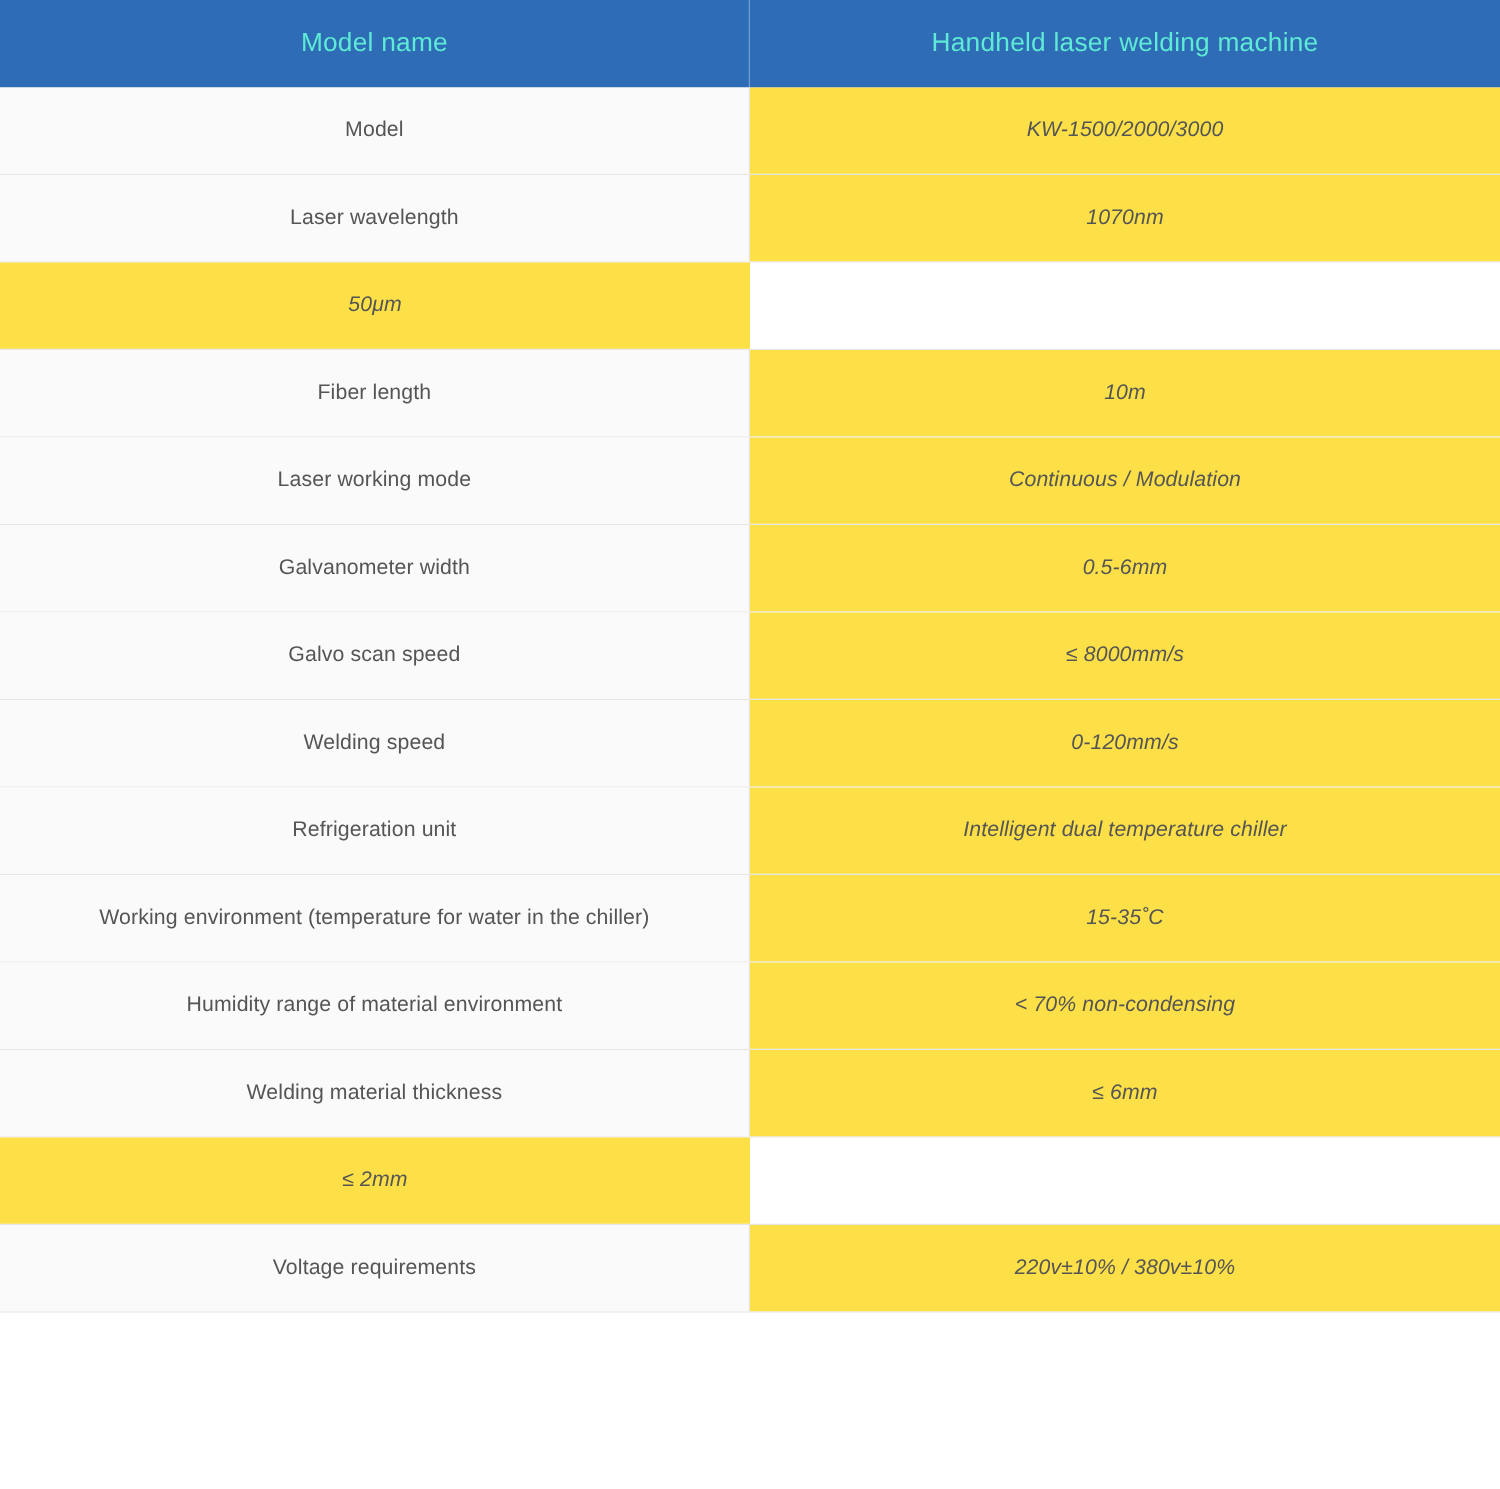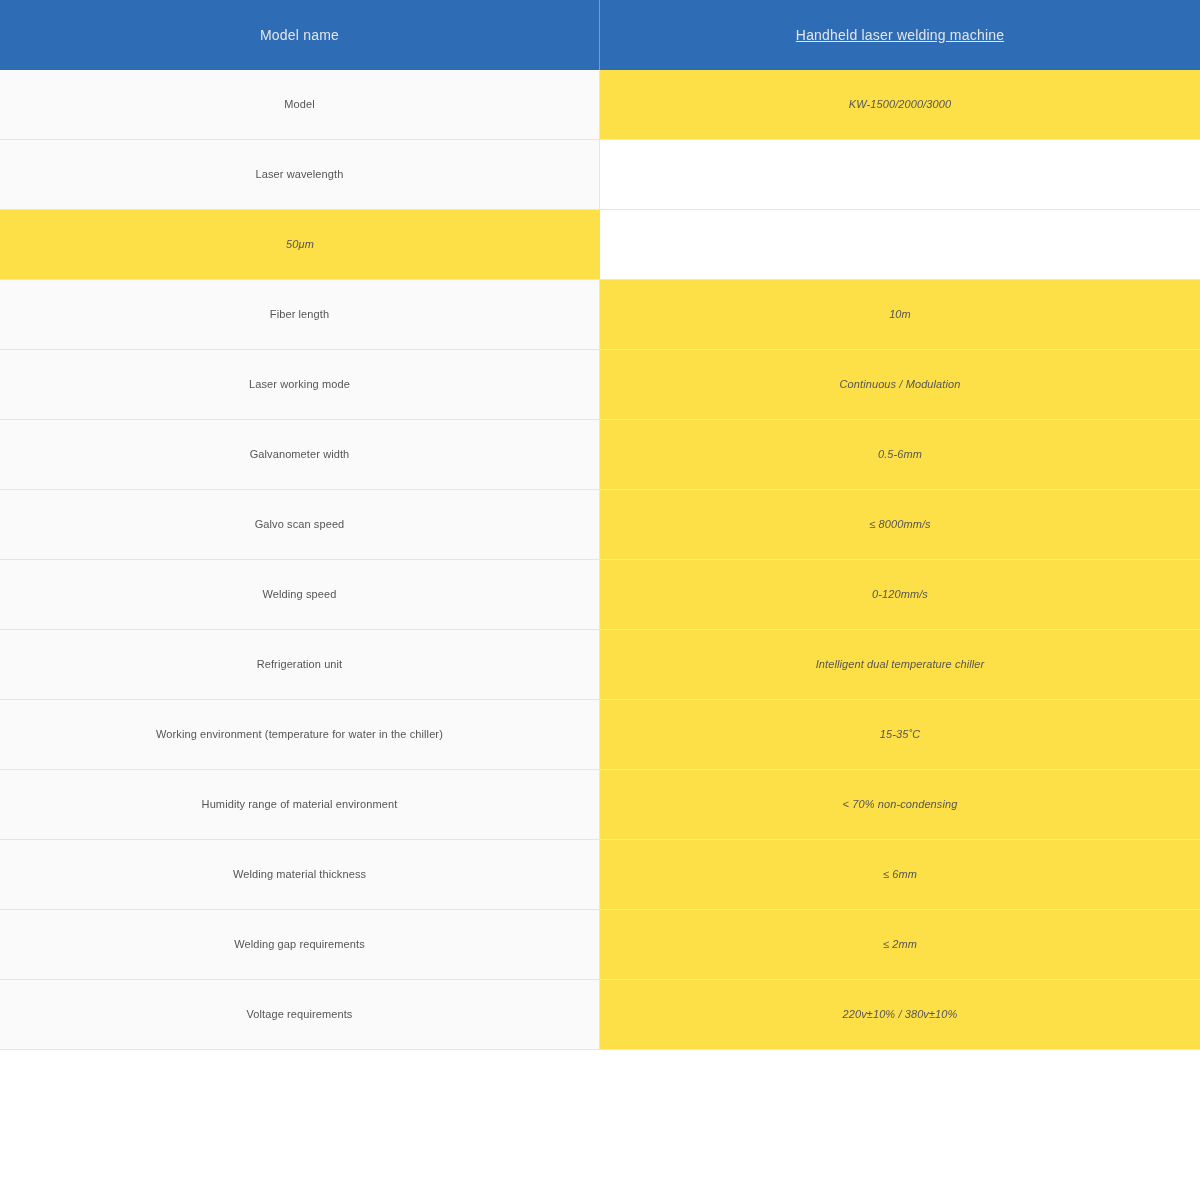--- a/index.html
+++ b/index.html
@@ -26,52 +26,51 @@
   .spec-header {
     display: flex;
     width: 1200px;
     height: 70px;
     background: #2E6CB5;
   }
   .spec-header .hcell {
     display: flex;
     align-items: center;
     justify-content: center;
-    color: #e5e5e5;
-    font-size: 14px;
+    color: #5eead4;
+    font-size: 21px;
     font-weight: 400;
     letter-spacing: 0.2px;
     box-sizing: border-box;
   }
   .spec-header .hcell-left {
     width: 600px;
     border-right: 1px solid #6f9ed2;
   }
   .spec-header .hcell-right {
     width: 600px;
-    text-decoration: underline;
   }
 
   
   .spec-body {
     width: 1200px;
   }
   .spec-row {
     display: flex;
     width: 1200px;
     height: 70px;
     box-sizing: border-box;
     border-bottom: 1px solid #e6e6e6;
   }
   .spec-row .cell {
     display: flex;
     align-items: center;
     justify-content: center;
     box-sizing: border-box;
-    font-size: 11px;
+    font-size: 17px;
     font-weight: 400;
     color: #555555;
     letter-spacing: 0.1px;
     padding: 0 14px;
     text-align: center;
     line-height: 1.3;
   }
   .spec-row .cell-label {
     width: 600px;
     background: #fafafa;
@@ -93,20 +92,21 @@
     <div class="hcell hcell-right">Handheld laser welding machine</div>
   </div>
 
   <div class="spec-body">
       <div class="spec-row">
         <div class="cell cell-label">Model</div>
         <div class="cell cell-value">KW-1500/2000/3000</div>
       </div>
       <div class="spec-row">
         <div class="cell cell-label">Laser wavelength</div>
+        <div class="cell cell-value">1070nm</div>
       </div>
       <div class="spec-row">
         <div class="cell cell-value">50μm</div>
       </div>
       <div class="spec-row">
         <div class="cell cell-label">Fiber length</div>
         <div class="cell cell-value">10m</div>
       </div>
       <div class="spec-row">
         <div class="cell cell-label">Laser working mode</div>
@@ -134,21 +134,20 @@
       </div>
       <div class="spec-row">
         <div class="cell cell-label">Humidity range of material environment</div>
         <div class="cell cell-value">&lt; 70% non-condensing</div>
       </div>
       <div class="spec-row">
         <div class="cell cell-label">Welding material thickness</div>
         <div class="cell cell-value">≤ 6mm</div>
       </div>
       <div class="spec-row">
-        <div class="cell cell-label">Welding gap requirements</div>
         <div class="cell cell-value">≤ 2mm</div>
       </div>
       <div class="spec-row">
         <div class="cell cell-label">Voltage requirements</div>
         <div class="cell cell-value">220v±10% / 380v±10%</div>
       </div>
     </div>
 
 </div>
 

